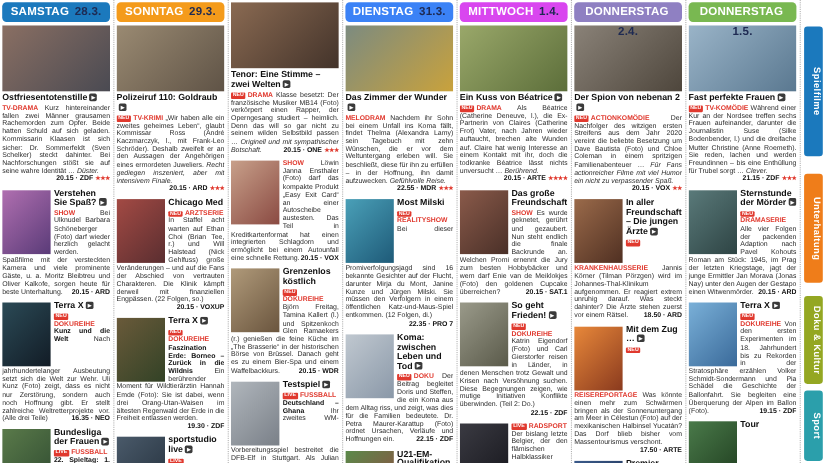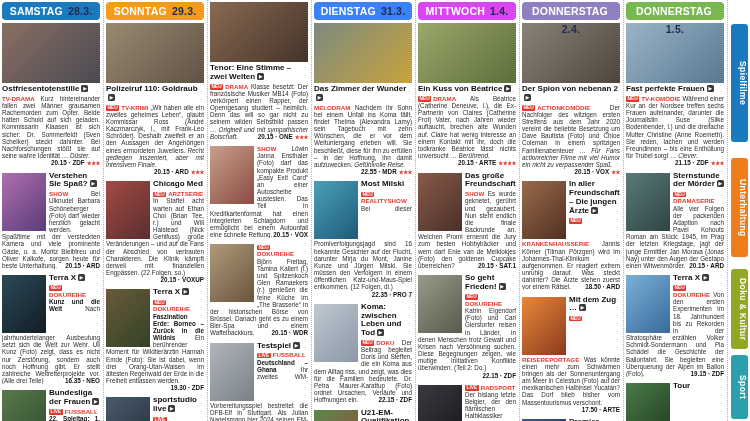--- a/index.html
+++ b/index.html
@@ -87,20 +87,21 @@
           <div class="thumb-hero" style="background: linear-gradient(135deg, rgb(138, 106, 82), rgb(67, 51, 42));"></div>
           <div class="title">Tenor: Eine Stimme – zwei Welten<span class="play">▶</span></div>
           <div class="body-text"><span class="badge">NEU</span><span class="genre">DRAMA </span><span>Klasse besetzt: Der französische Musiker MB14 (Foto) verkörpert einen Rapper, der Operngesang studiert – heimlich. Denn das will so gar nicht zu seinem wilden Selbstbild passen … </span><span class="review">Originell und mit sympathischer Botschaft. </span><span class="meta">20.15 · ONE<span class="stars">★★★</span></span></div>
         </div>
         <div class="entry">
           <div class="thumb-side" style="background: linear-gradient(135deg, rgb(200, 160, 138), rgb(138, 74, 66));"></div>
           <div class="body-text"><span class="genre">SHOW </span><span>Löwin Janna Ensthaler (Foto) darf das kompakte Produkt „Easy Exit Card“ an einer Autoscheibe austesten. Das Teil in Kreditkartenformat hat einen integrierten Schlagdorn und ermöglicht bei einem Autounfall eine schnelle Rettung. </span><span class="meta">20.15 · VOX</span></div>
         </div>
         <div class="entry">
           <div class="thumb-side" style="background: linear-gradient(135deg, rgb(176, 154, 122), rgb(106, 85, 62));"></div>
+          <div class="title">Grenzenlos köstlich</div>
           <div class="body-text"><span class="badge">NEU</span><span class="genre">DOKUREIHE </span><span>Björn Freitag, Tamina Kallert (l.) und Spitzenkoch Glen Ramaekers (r.) genießen die feine Küche im „The Brasserie“ in der historischen Börse von Brüssel. Danach geht es zu einem Bier-Spa und einem Waffelbackkurs. </span><span class="meta">20.15 · WDR</span></div>
         </div>
         <div class="entry">
           <div class="thumb-side" style="background: linear-gradient(135deg, rgb(176, 182, 188), rgb(122, 128, 136));"></div>
           <div class="title">Testspiel<span class="play">▶</span></div>
           <div class="body-text"><span class="badge">LIVE</span><span class="genre">FUSSBALL </span><span class="lead">Deutschland – Ghana </span><span>Ihr zweites WM-Vorbereitungsspiel bestreitet die DFB-Elf in Stuttgart. Als Julian Nagelsmann hier 2024 seinen EM-Kader testete, kamen alle damaligen Feldspieler des VfB zum Einsatz, u. a. Deniz Undav (Foto). </span></div>
         </div>
       </div>
       <div class="col">
         <div class="day-header" style="background: #3b82f6;"><span>DIENSTAG</span><span class="date"> 31.3.</span></div>

